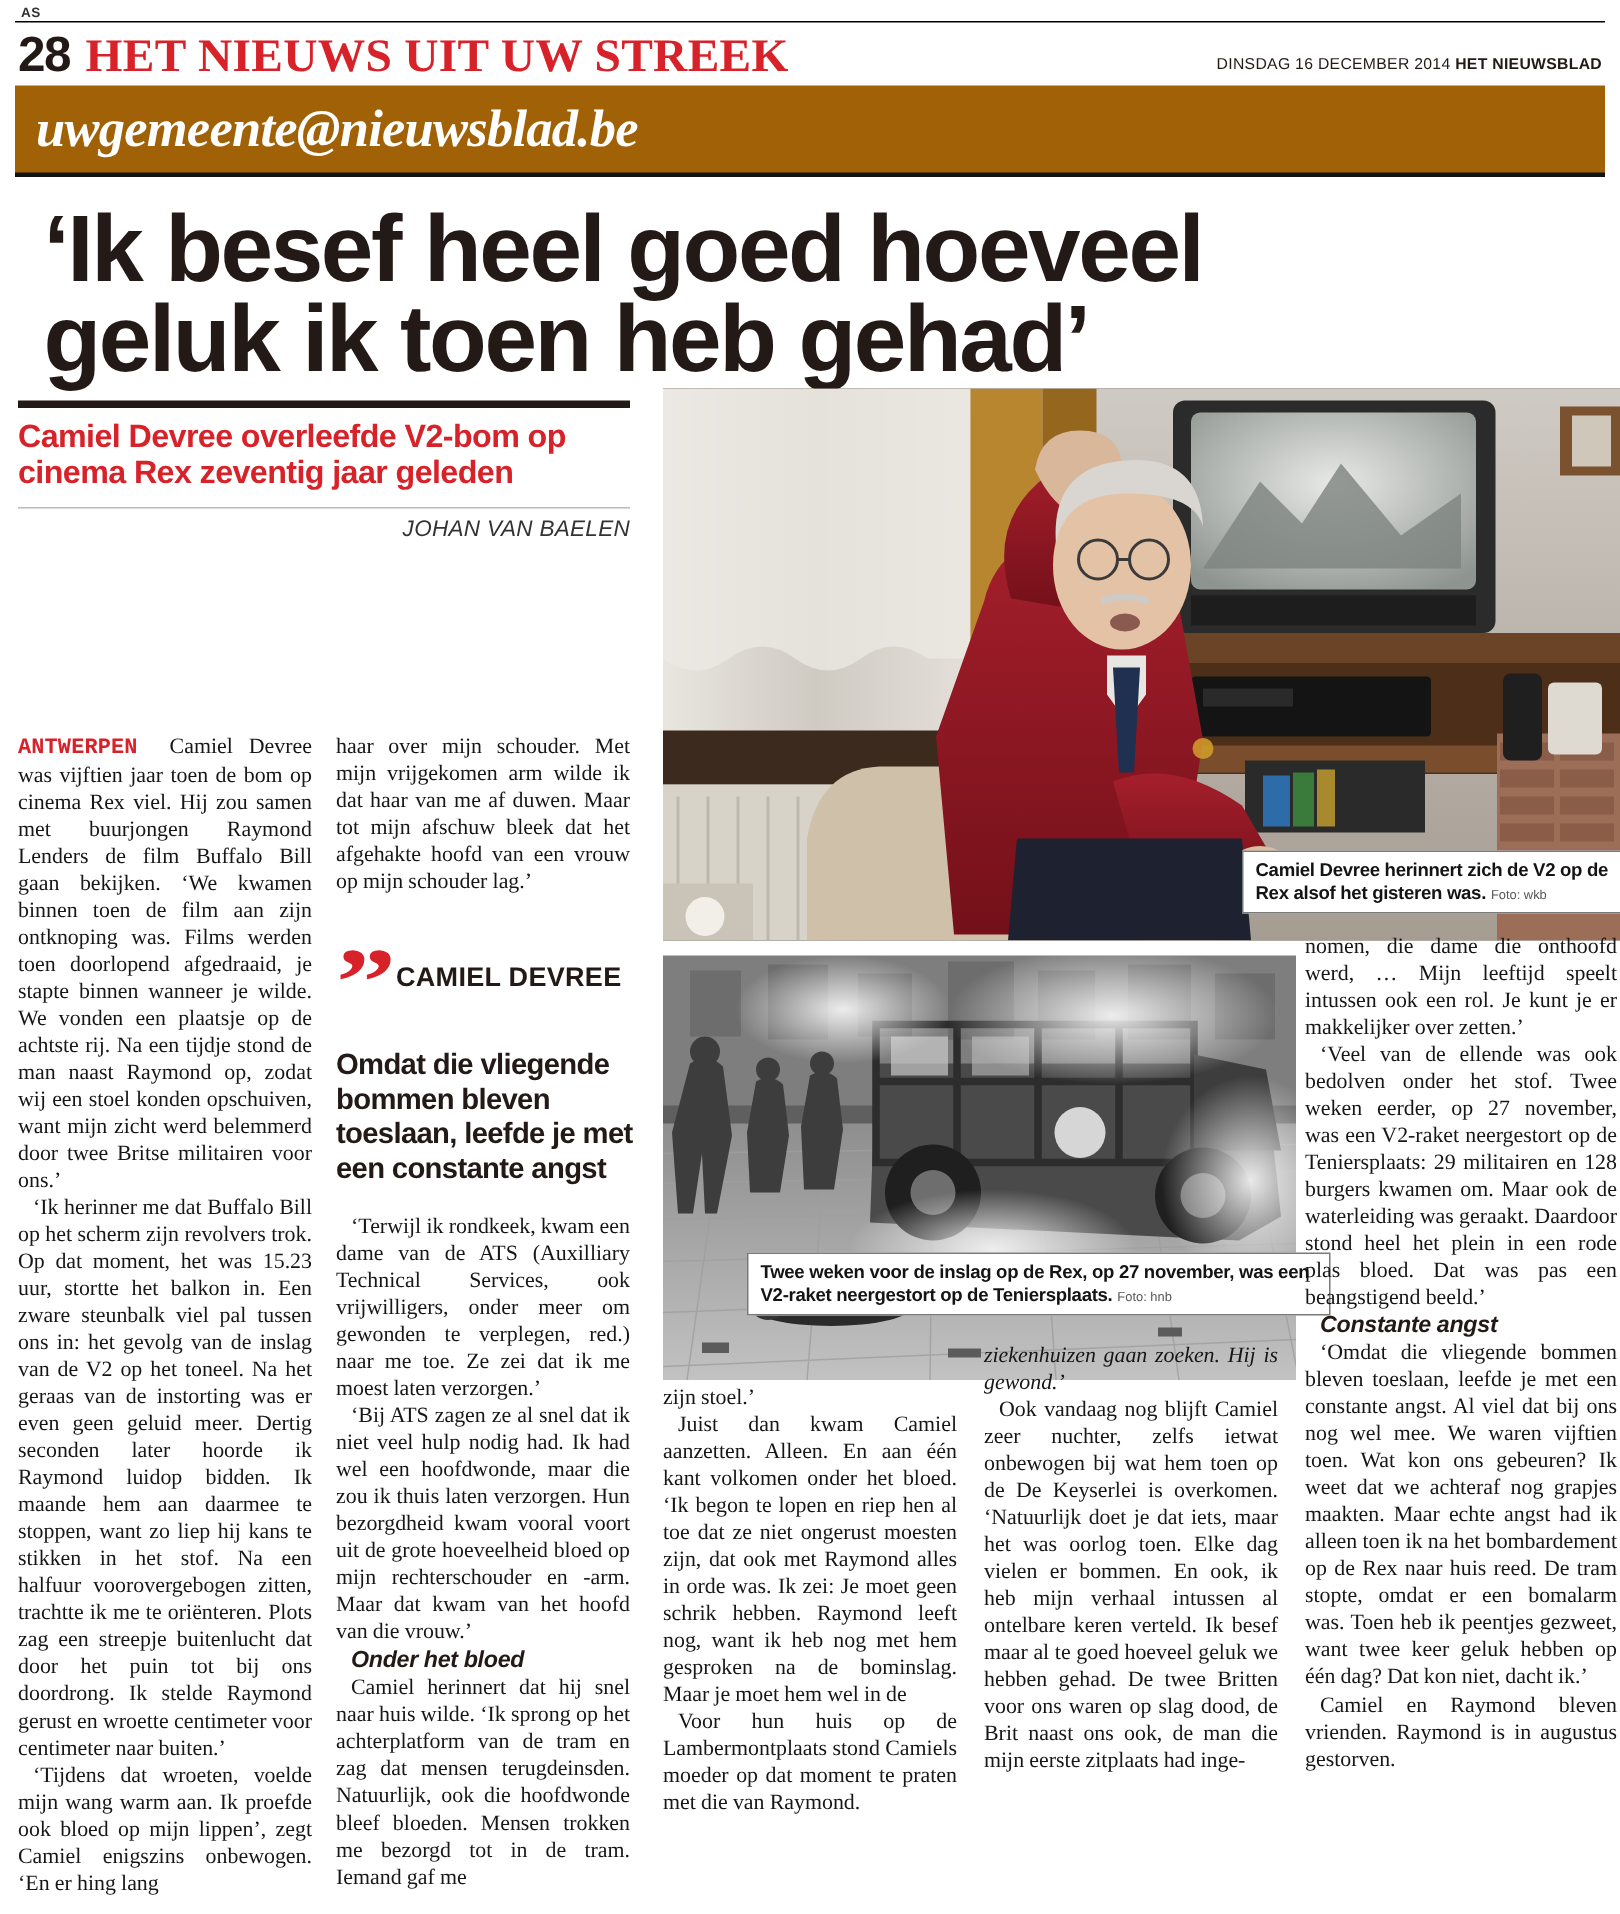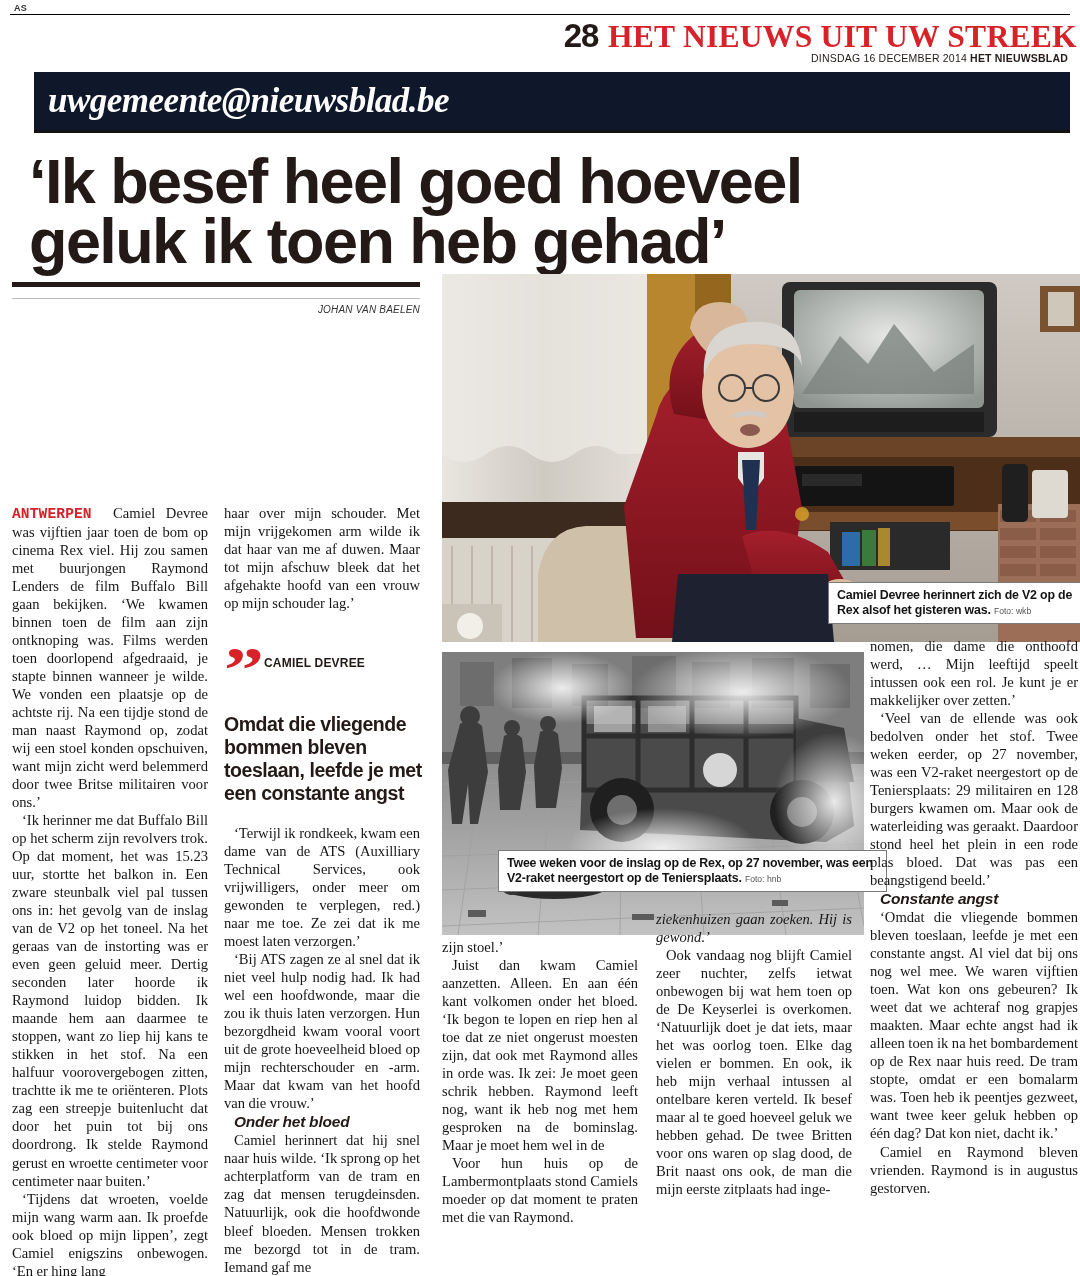--- a/index.html
+++ b/index.html
@@ -17,21 +17,20 @@
   .folio{
     font-family:"Liberation Sans", sans-serif;
     font-size:9px;font-weight:700;color:#333;
     padding-left:4px;padding-top:3px;letter-spacing:.3px;
     border-bottom:1px solid #000;width:100%;box-sizing:border-box;
     height:15px;
   }
   .masthead-row{
     display:flex;align-items:flex-end;justify-content:space-between;
     padding:4px 2px 2px 2px;
-    flex-direction:column;
   }
   .mast-left{display:flex;align-items:baseline;gap:10px;}
   .pageno{
     font-family:"Liberation Sans", sans-serif;
     font-size:33px;font-weight:700;color:#231916;
     letter-spacing:-1px;line-height:1;
   }
   .section-title{
     font-family:"Liberation Serif", serif;
     font-size:31px;font-weight:700;color:#d8222a;
@@ -41,26 +40,25 @@
   }
   .mast-right{
     font-family:"Liberation Sans", sans-serif;
     font-size:10.5px;color:#231916;letter-spacing:.2px;
     padding-bottom:3px;white-space:nowrap;
   }
   .mast-right .brand{font-weight:700;}
 
   
   .emailbar{
-    background:#0f172a;
+    background:#a16207;
     height:58px;
     margin-top:3px;
     display:flex;align-items:center;
     border-bottom:3px solid #121212;
-    margin-left:24px;
   }
   .emailbar .addr{
     color:#ffffff;
     font-family:"Liberation Serif", serif;
     font-style:italic;font-weight:700;
     font-size:35px;letter-spacing:-.5px;
     padding-left:14px;
   }
 
   
@@ -89,21 +87,21 @@
     color:#d8222a;margin-top:7px;letter-spacing:-.4px;
   }
   .lead{
     font-family:"Liberation Serif", serif;
     font-weight:700;font-size:17.5px;line-height:1.22;
     color:#231916;margin-top:7px;letter-spacing:-.1px;
   }
   .byline-rule{border-top:1px solid #bbb;margin-top:11px;width:408px;}
   .byline{
     font-family:"Liberation Sans", sans-serif;
-    font-style:italic;font-size:10px;font-weight:400;
+    font-style:italic;font-size:15px;font-weight:400;
     color:#333;text-align:right;width:408px;margin-top:5px;letter-spacing:.2px;
   }
 
   
   .photo-main{
     position:absolute;left:432px;top:-8px;width:638px;height:368px;
     overflow:hidden;background:#6a5a4e;
   }
   .photo-sec{
     position:absolute;left:432px;top:370px;width:422px;height:283px;
@@ -154,21 +152,21 @@
   
   .quoteblock{position:absolute;left:214px;top:370px;width:200px;}
   .qmark{
     font-family:"Liberation Serif", serif;
     color:#d8222a;font-weight:700;font-size:64px;line-height:.55;
     letter-spacing:-4px;display:inline-block;height:40px;
     transform:scaleX(1.25);transform-origin:left top;
   }
   .qsource{
     font-family:"Liberation Sans", sans-serif;
-    font-weight:700;font-size:12px;color:#231916;
+    font-weight:700;font-size:18px;color:#231916;
     letter-spacing:.2px;display:inline-block;
     vertical-align:top;margin-left:12px;margin-top:4px;text-align:center;
   }
   .qtext{
     font-family:"Liberation Sans", sans-serif;
     font-weight:700;font-size:19.5px;line-height:1.18;
     color:#231916;margin-top:18px;letter-spacing:-.45px;
   }
 </style>
 </head>
@@ -195,20 +193,21 @@
 
   <div class="headline">
     <span class="l1">‘Ik besef heel goed hoeveel</span>
     <span class="l2">geluk ik toen heb gehad’</span>
   </div>
 
   <div class="content">
 
     <div class="deck-col">
       <div class="deck-rule"></div>
+      <div class="subhead">Camiel Devree overleefde V2-bom op cinema Rex zeventig jaar geleden</div>
       <div class="byline-rule"></div>
       <div class="byline">JOHAN VAN BAELEN</div>
     </div>
 
     <div class="photo-main">
       <svg width="638" height="368" viewBox="0 0 638 368" preserveAspectRatio="none">
         <defs>
           <linearGradient id="wall" x1="0" y1="0" x2="0" y2="1">
             <stop offset="0" stop-color="#cfcac3"></stop>
               <stop offset="1" stop-color="#a59c92"></stop>

